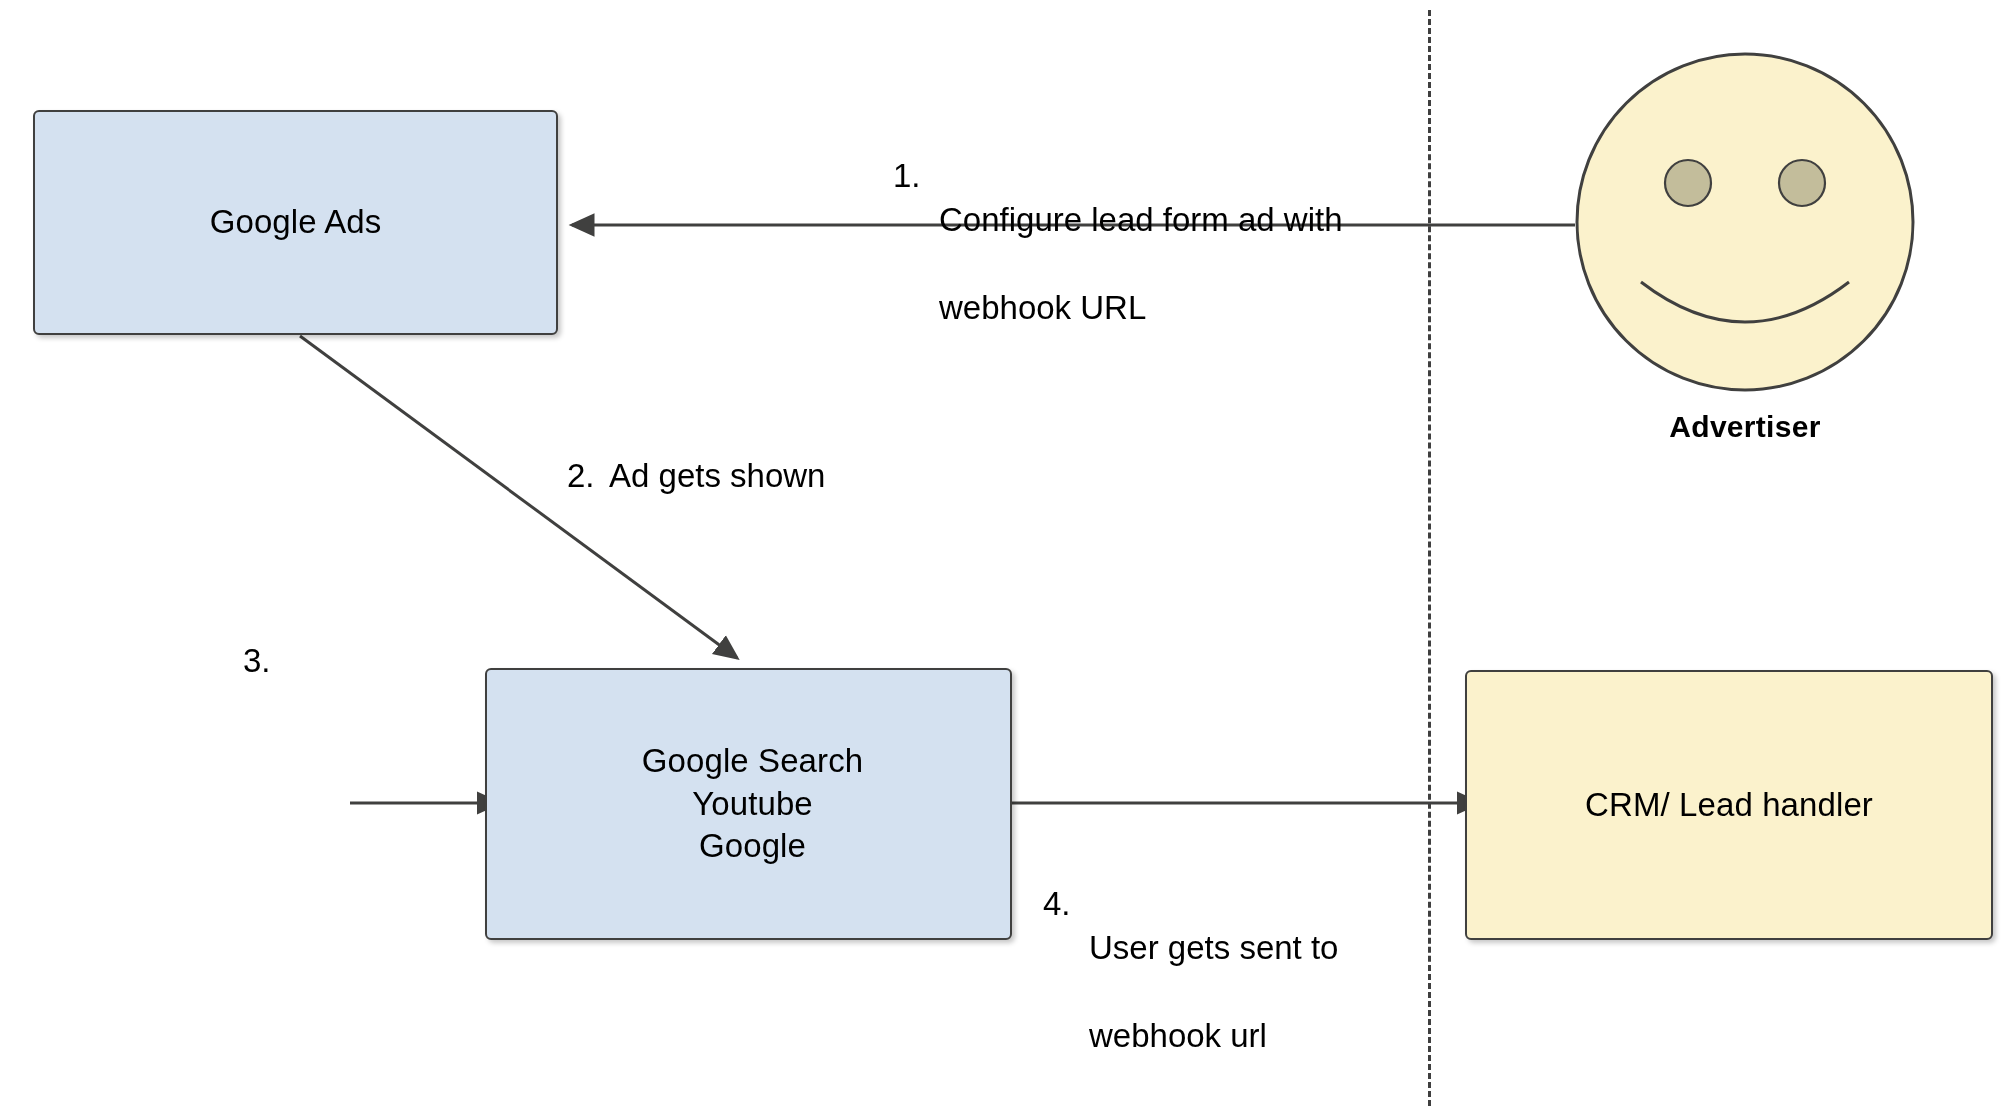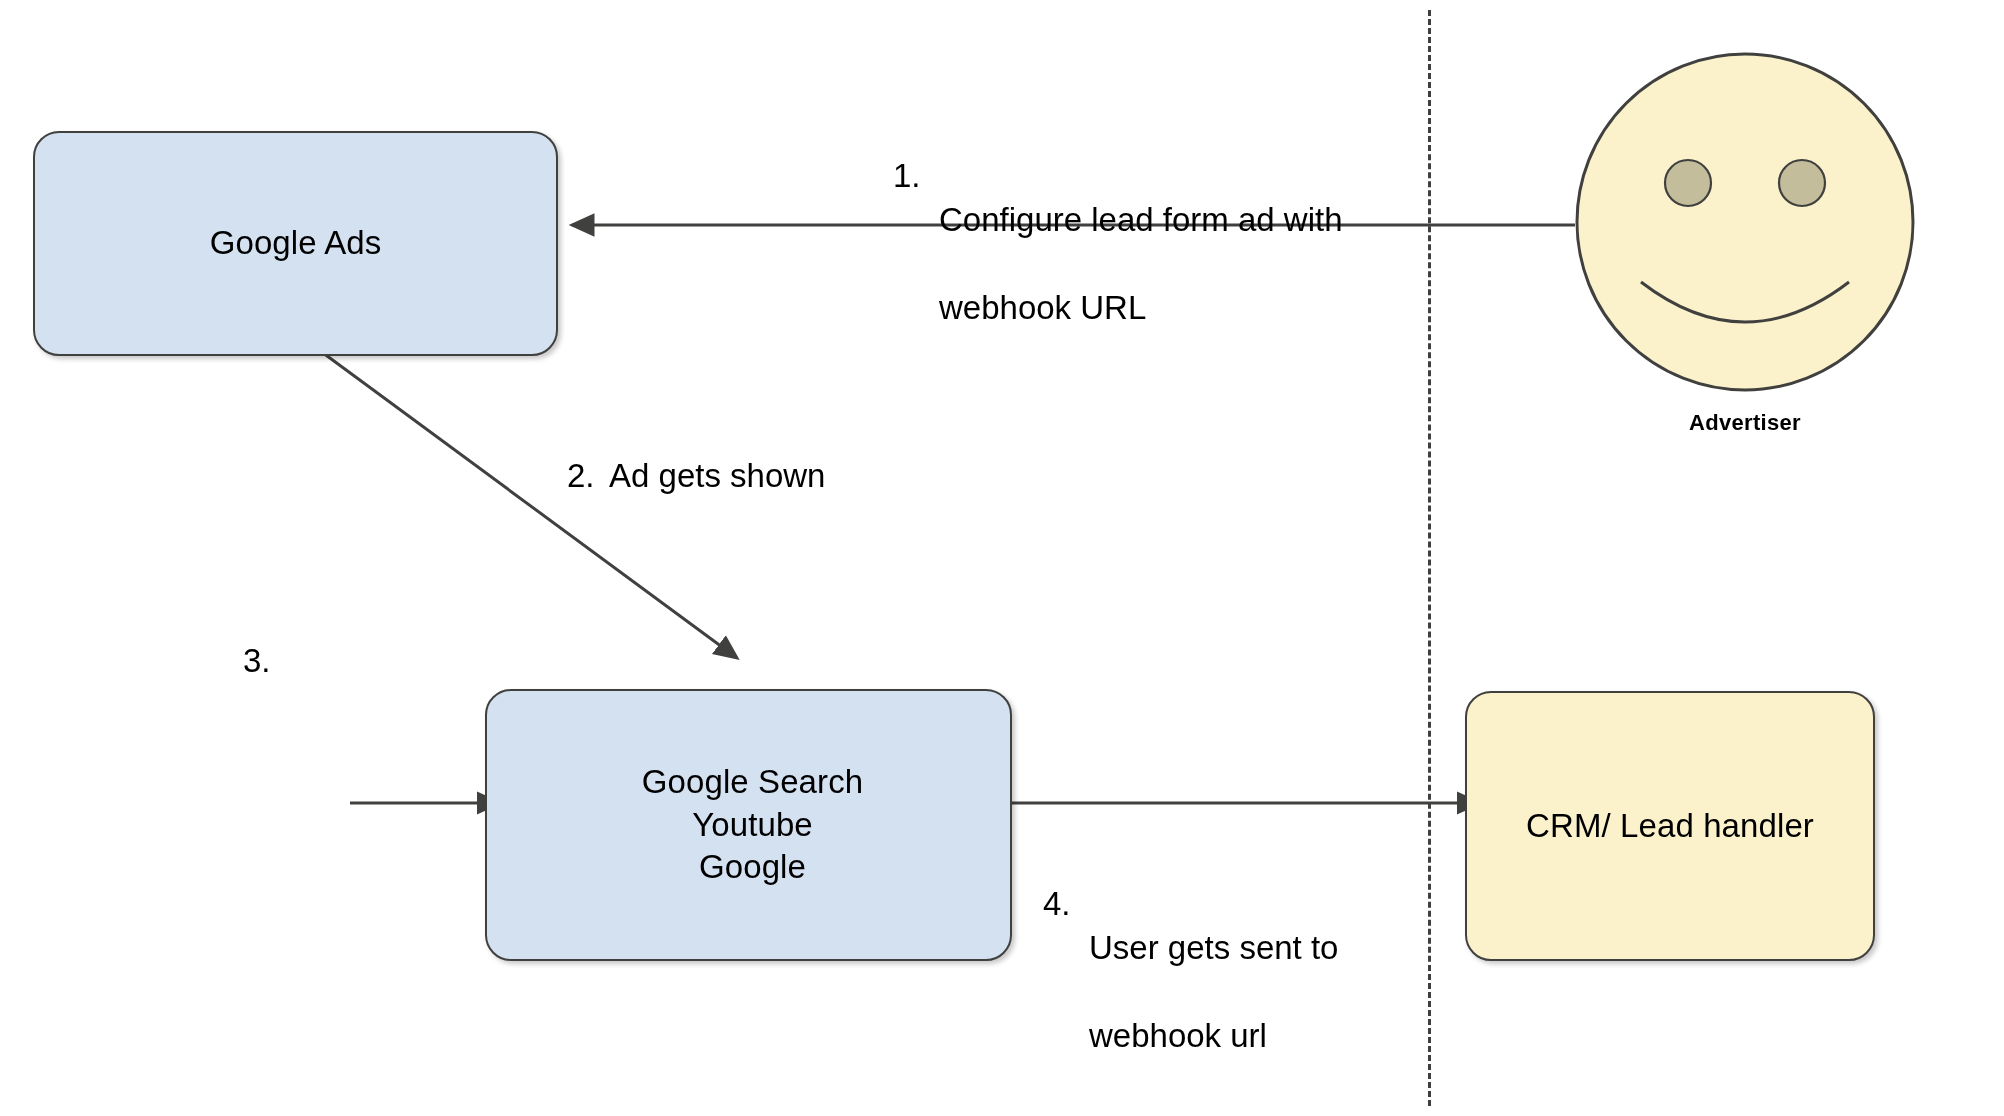--- a/index.html
+++ b/index.html
@@ -5,36 +5,35 @@
   html,body{margin:0;padding:0;background:#ffffff;}
   body{width:2004px;height:1116px;font-family:"Liberation Sans",sans-serif;overflow:hidden;}
   #stage{position:relative;width:2004px;height:1116px;background:#ffffff;}
 
   .svg-layer{position:absolute;left:0;top:0;width:2004px;height:1116px;pointer-events:none;}
 
   .node{position:absolute;box-sizing:border-box;display:flex;align-items:center;justify-content:center;text-align:center;}
 
   .rbox{
     border:2px solid #40403f;
-    border-radius:26px;
+    border-radius:6px;
     box-shadow:3px 3px 5px rgba(0,0,0,0.22);
-    margin-top:21px;
   }
   .rbox .label{
     font-size:33px;color:#000;line-height:1.30;font-weight:400;letter-spacing:.1px;
   }
 
   .box-blue{background:#d4e1f0;}
   .box-cream{background:#fbf2cc;}
 
   .face-wrap{position:absolute;}
   .face{position:absolute;left:0;top:0;}
   .face-name{
     position:absolute;width:100%;text-align:center;
-    font-size:22px;font-weight:bold;color:#000;letter-spacing:.3px;
+    font-size:30px;font-weight:bold;color:#000;letter-spacing:.3px;
   }
 
   .edge-label{
     position:absolute;font-size:33px;color:#000;line-height:1.33;white-space:pre-line;
   }
   .edge-label .num{display:inline-block;}
 
   .vdivider{
     position:absolute;
     border-left:3px dashed #3f3f3f;
@@ -76,21 +75,21 @@
   </div>
 
   <div class="node rbox box-blue" style="left:485px;top:668px;width:527px;height:272px;padding-left:8px;">
     <div class="label">
       <div>Google Search</div>
       <div>Youtube</div>
       <div>Google</div>
     </div>
   </div>
 
-  <div class="node rbox box-cream" style="left:1465px;top:670px;width:410px;height:270px;">
+  <div class="node rbox box-cream" style="left:1465px;top:670px;width:528px;height:270px;">
     <div class="label">CRM/ Lead handler</div>
   </div>
 
   <div class="face-wrap" style="left:1575px;top:50px;width:340px;height:400px;">
     <svg class="face" width="340" height="345" viewBox="0 0 340 345">
       <circle cx="170" cy="172" r="168" fill="#fbf2cc" stroke="#40403f" stroke-width="3"></circle>
       <circle cx="113" cy="133" r="23" fill="#c3bd9b" stroke="#40403f" stroke-width="2.2"></circle>
       <circle cx="227" cy="133" r="23" fill="#c3bd9b" stroke="#40403f" stroke-width="2.2"></circle>
       <path d="M 66 232 Q 170 312 274 232" fill="none" stroke="#40403f" stroke-width="3"></path>
     </svg>

